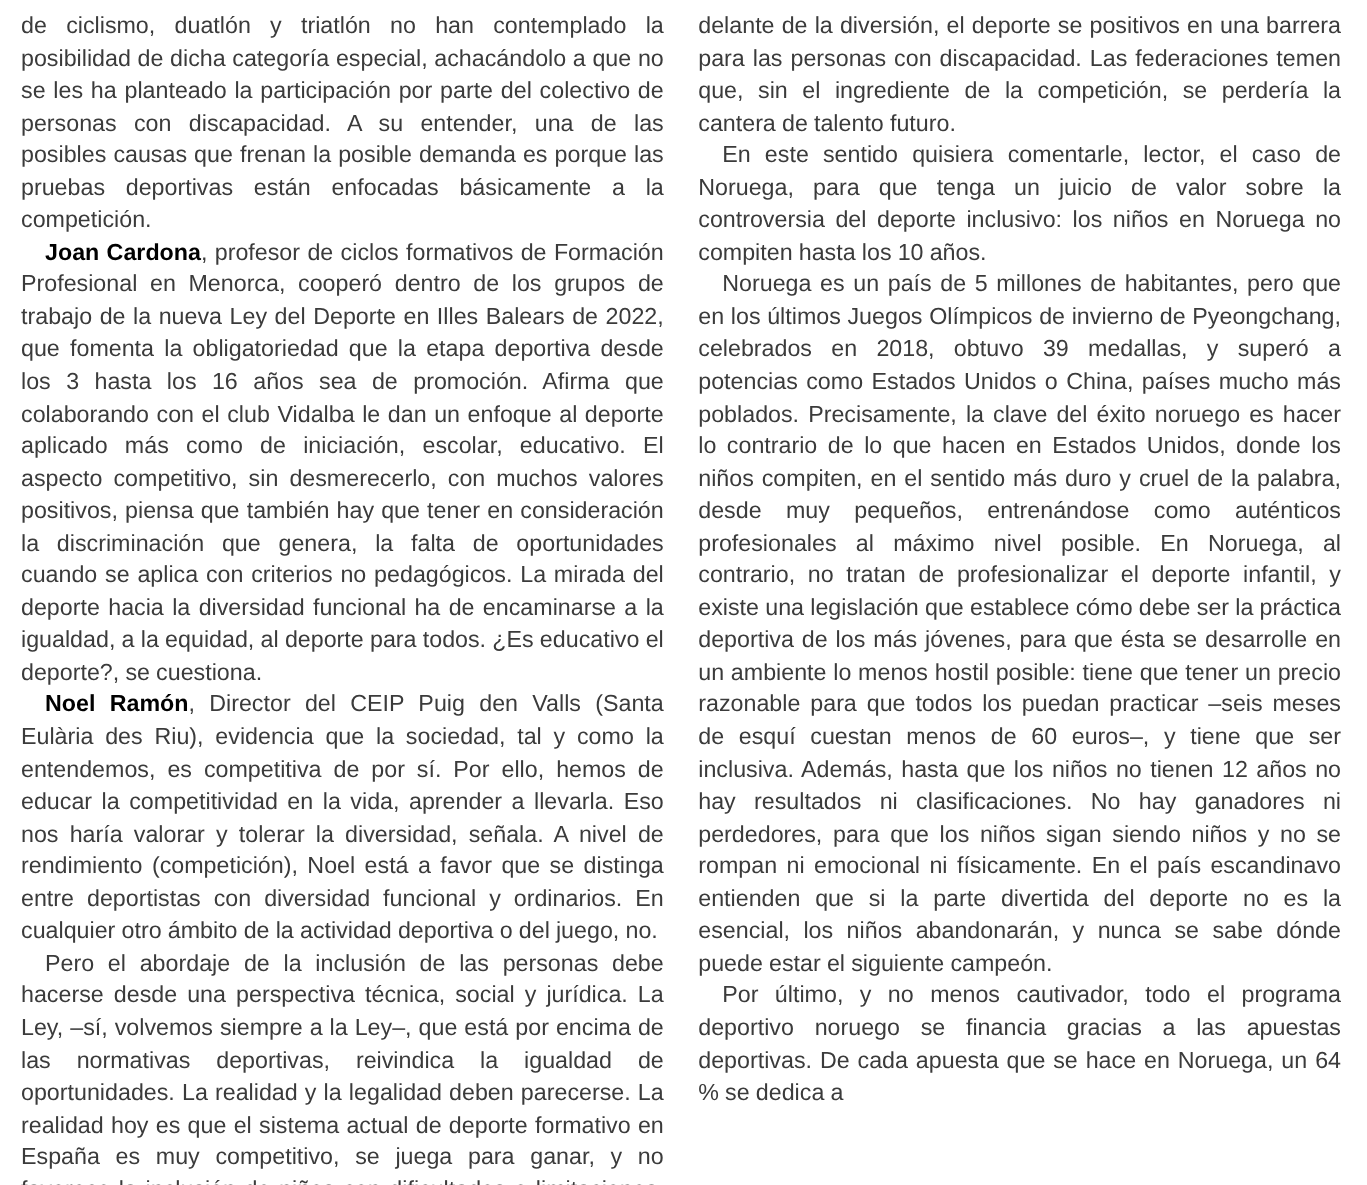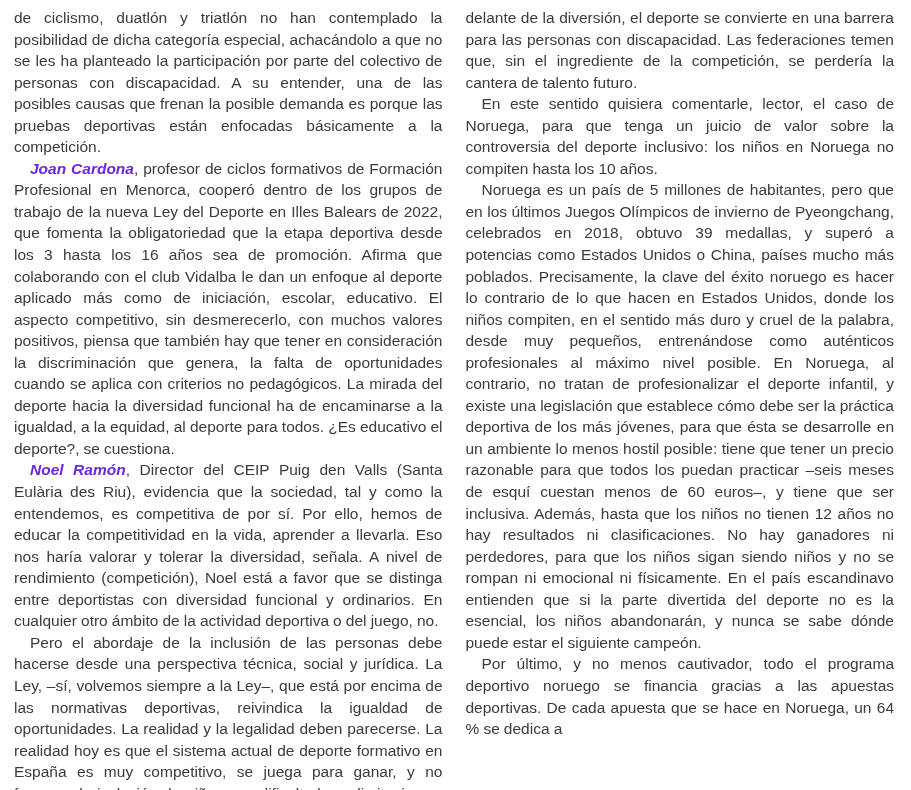--- a/index.html
+++ b/index.html
@@ -34,33 +34,32 @@
     text-align: justify;
     hyphens: auto;
     -webkit-hyphens: auto;
     word-spacing: -0.2px;
   }
   p.para.indent {
     text-indent: 16px;
   }
   p.para strong {
     font-weight: 700;
-    color: #6d28d9;
-    font-style: italic;
+    color: #000000;
   }
 </style>
 </head>
 <body>
 
 <div class="page">
   <div class="column" id="col-0">
       <p class="para">de ciclismo, duatlón y triatlón no han contemplado la posibilidad de dicha categoría especial, achacándolo a que no se les ha planteado la participación por parte del colectivo de personas con discapacidad. A su entender, una de las posibles causas que frenan la posible demanda es porque las pruebas deportivas están enfocadas básicamente a la competición.</p>
       <p class="para indent"><strong>Joan Cardona</strong>, profesor de ciclos formativos de Formación Profesional en Menorca, cooperó dentro de los grupos de trabajo de la nueva Ley del Deporte en Illes Balears de 2022, que fomenta la obligatoriedad que la etapa deportiva desde los 3 hasta los 16 años sea de promoción. Afirma que colaborando con el club Vidalba le dan un enfoque al deporte aplicado más como de iniciación, escolar, educativo. El aspecto competitivo, sin desmerecerlo, con muchos valores positivos, piensa que también hay que tener en consideración la discriminación que genera, la falta de oportunidades cuando se aplica con criterios no pedagógicos. La mirada del deporte hacia la diversidad funcional ha de encaminarse a la igualdad, a la equidad, al deporte para todos. ¿Es educativo el deporte?, se cuestiona.</p>
       <p class="para indent"><strong>Noel Ramón</strong>, Director del CEIP Puig den Valls (Santa Eulària des Riu), evidencia que la sociedad, tal y como la entendemos, es competitiva de por sí. Por ello, hemos de educar la competitividad en la vida, aprender a llevarla. Eso nos haría valorar y tolerar la diversidad, señala. A nivel de rendimiento (competición), Noel está a favor que se distinga entre deportistas con diversidad funcional y ordinarios. En cualquier otro ámbito de la actividad deportiva o del juego, no.</p>
       <p class="para indent">Pero el abordaje de la inclusión de las personas debe hacerse desde una perspectiva técnica, social y jurídica. La Ley, –sí, volvemos siempre a la Ley–, que está por encima de las normativas deportivas, reivindica la igualdad de oportunidades. La realidad y la legalidad deben parecerse. La realidad hoy es que el sistema actual de deporte formativo en España es muy competitivo, se juega para ganar, y no favorece la inclusión de niños con dificultades o limitaciones, con discapacidad o sin ella. Si anteponemos la tecnificación y la competitividad por</p>
     </div>
   <div class="column" id="col-1">
-      <p class="para">delante de la diversión, el deporte se convierte en una barrera para las personas con discapacidad. Las federaciones temen que, sin el ingrediente de la competición, se perdería la cantera de talento futuro.</p>
+      <p class="para">delante de la diversión, el deporte se positivos en una barrera para las personas con discapacidad. Las federaciones temen que, sin el ingrediente de la competición, se perdería la cantera de talento futuro.</p>
       <p class="para indent">En este sentido quisiera comentarle, lector, el caso de Noruega, para que tenga un juicio de valor sobre la controversia del deporte inclusivo: los niños en Noruega no compiten hasta los 10 años.</p>
       <p class="para indent">Noruega es un país de 5 millones de habitantes, pero que en los últimos Juegos Olímpicos de invierno de Pyeongchang, celebrados en 2018, obtuvo 39 medallas, y superó a potencias como Estados Unidos o China, países mucho más poblados. Precisamente, la clave del éxito noruego es hacer lo contrario de lo que hacen en Estados Unidos, donde los niños compiten, en el sentido más duro y cruel de la palabra, desde muy pequeños, entrenándose como auténticos profesionales al máximo nivel posible. En Noruega, al contrario, no tratan de profesionalizar el deporte infantil, y existe una legislación que establece cómo debe ser la práctica deportiva de los más jóvenes, para que ésta se desarrolle en un ambiente lo menos hostil posible: tiene que tener un precio razonable para que todos los puedan practicar –seis meses de esquí cuestan menos de 60 euros–, y tiene que ser inclusiva. Además, hasta que los niños no tienen 12 años no hay resultados ni clasificaciones. No hay ganadores ni perdedores, para que los niños sigan siendo niños y no se rompan ni emocional ni físicamente. En el país escandinavo entienden que si la parte divertida del deporte no es la esencial, los niños abandonarán, y nunca se sabe dónde puede estar el siguiente campeón.</p>
       <p class="para indent">Por último, y no menos cautivador, todo el programa deportivo noruego se financia gracias a las apuestas deportivas. De cada apuesta que se hace en Noruega, un 64 % se dedica a</p>
     </div>
 </div>
 
 </body></html>

